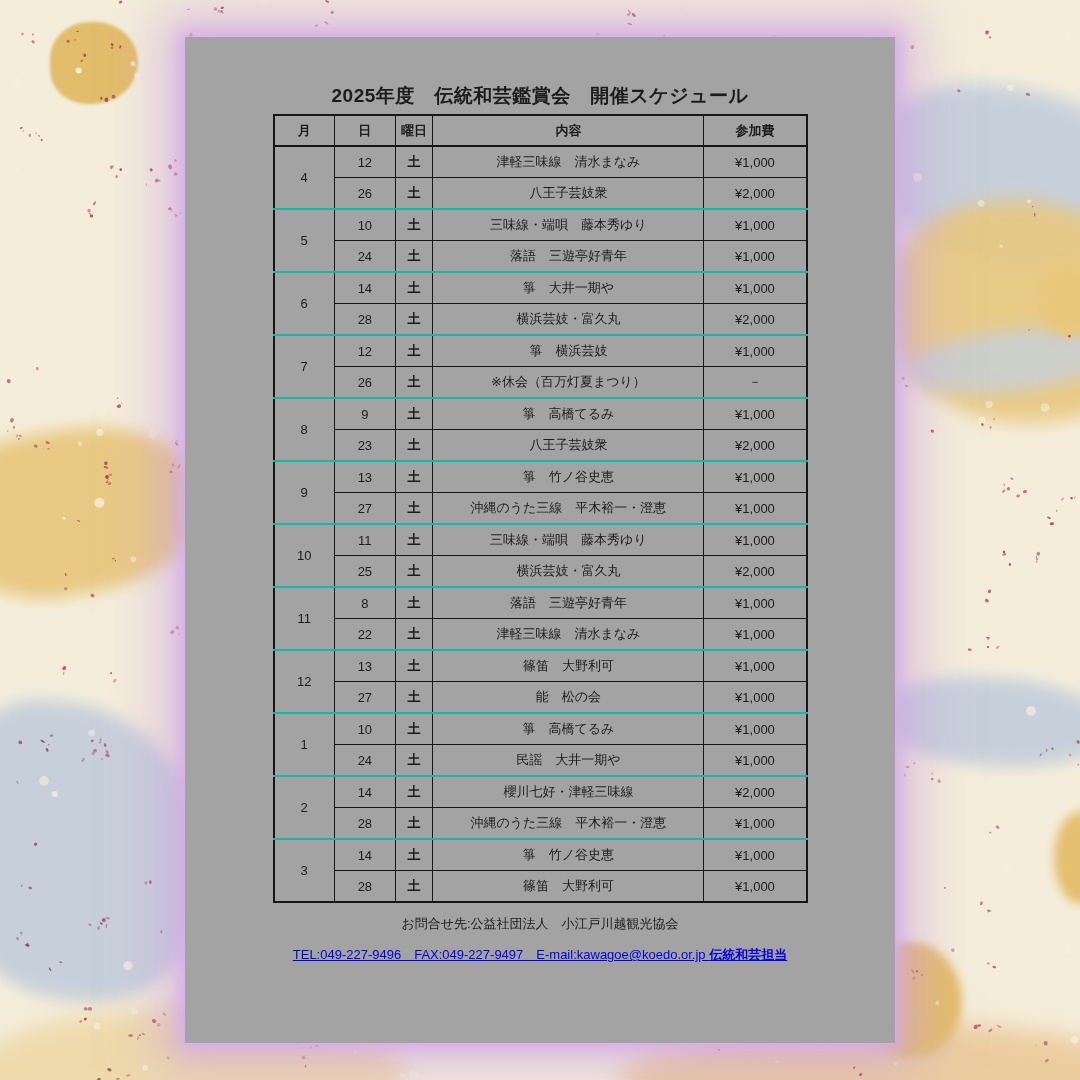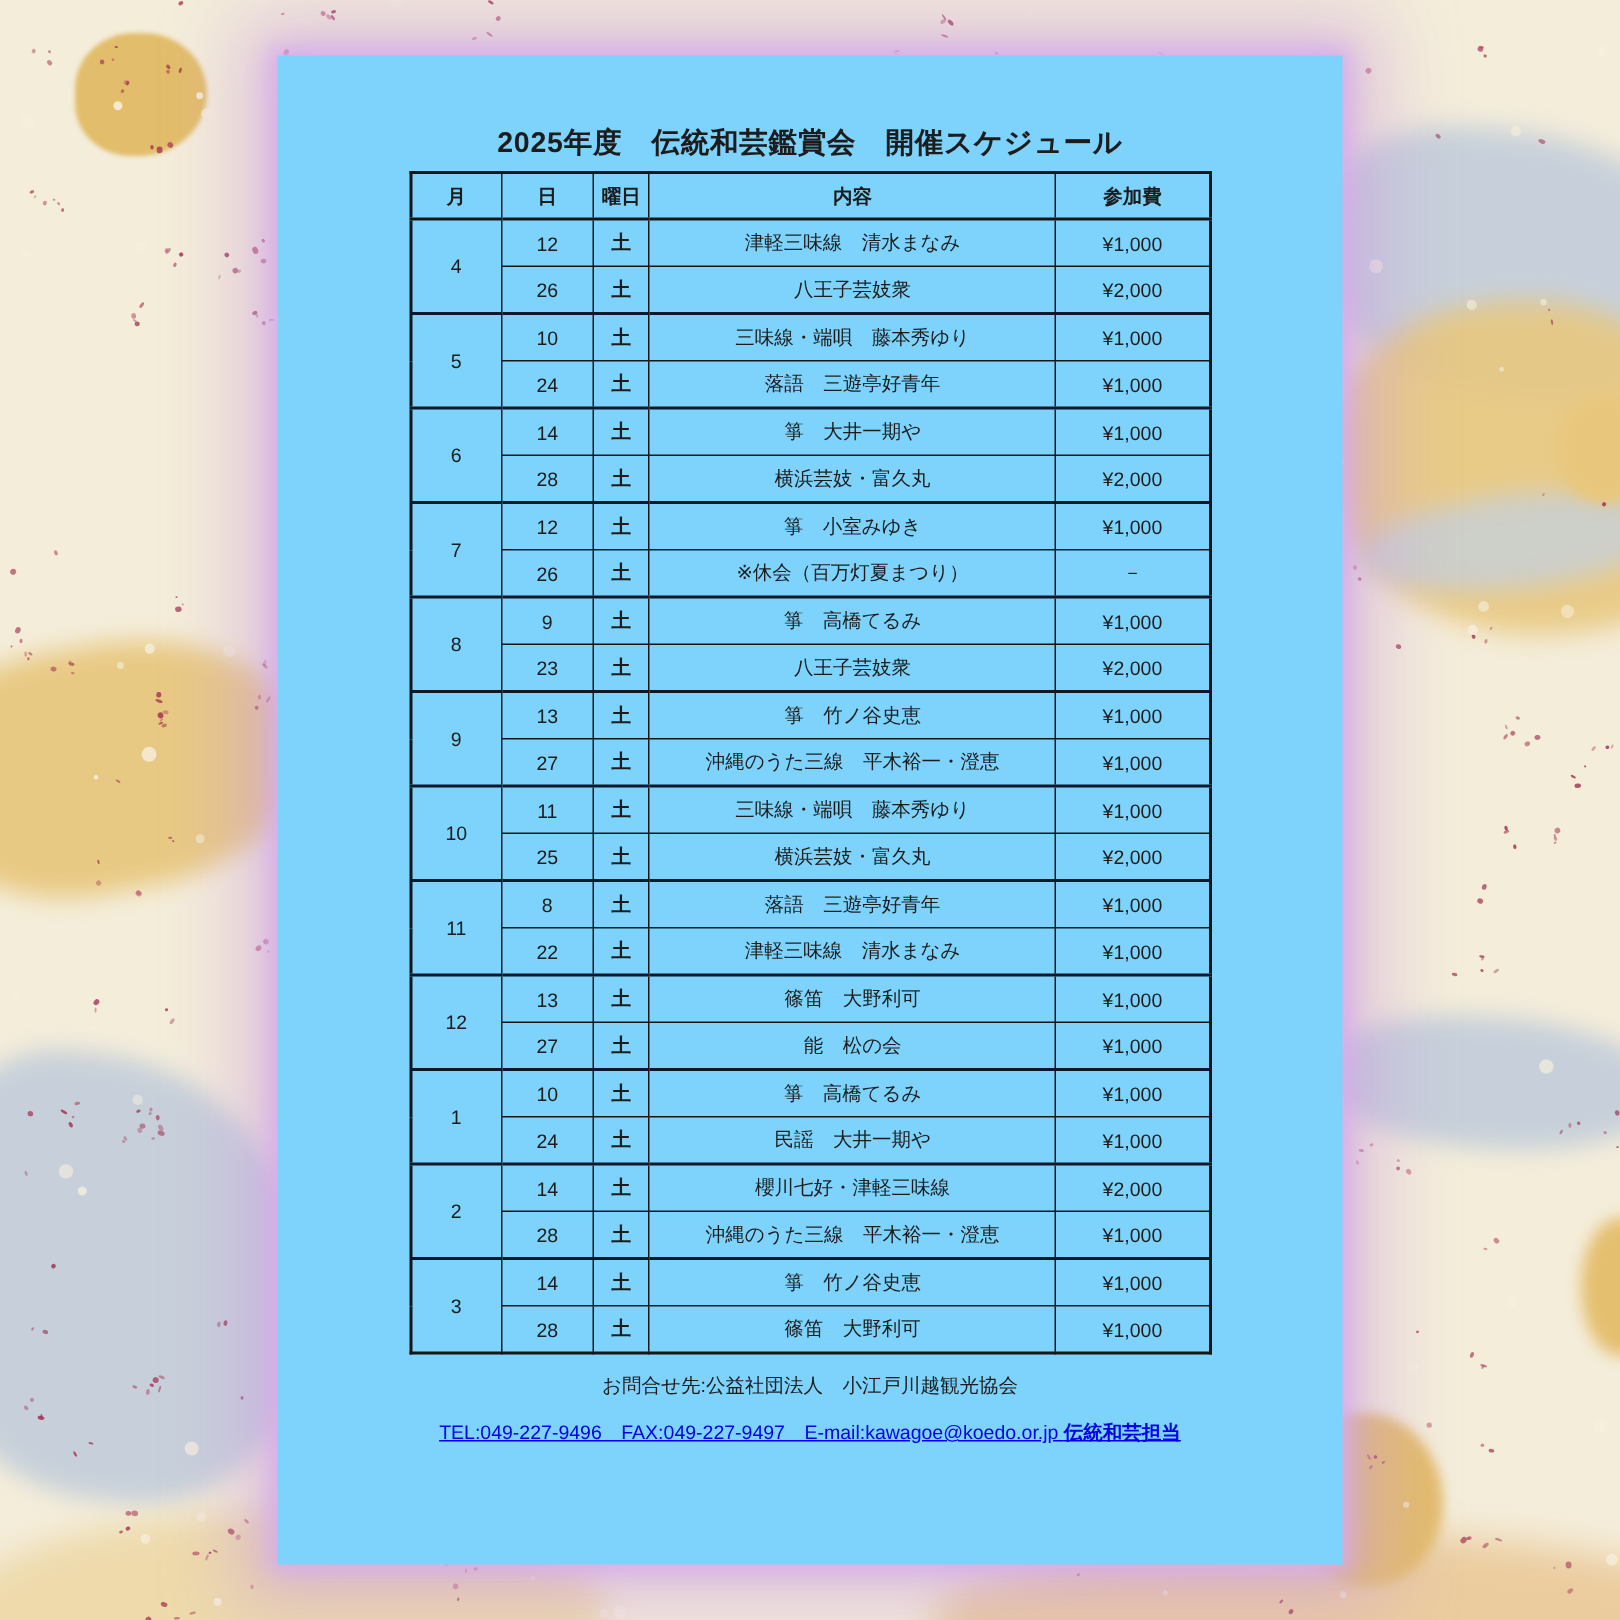--- a/index.html
+++ b/index.html
@@ -26,21 +26,21 @@
   .b-gold-edge2    { left: 1054px; top: 812px; width: 52px;  height: 92px;  background: #e4bf70; border-radius: 50%; filter: blur(5px); }
   .b-gold-docrt    { left: 862px; top: 942px;  width: 100px; height: 115px; background: #e3bc6a; border-radius: 45% 55% 50% 50%; filter: blur(4px); }
 
   #speckles { position: absolute; left: 0; top: 0; z-index: 2; }
 
   
   .document {
     position: absolute; z-index: 3;
     left: 185px; top: 37px;
     width: 710px; height: 1006px;
-    background: #7dd3fc;
+    background: #a3a3a3;
     box-shadow: 0 0 14px 5px rgba(214,172,235,0.95), 0 0 46px 26px rgba(202,158,224,0.55);
   }
   .doc-title {
     margin: 46px 0 0 0;
     text-align: center;
     font-size: 19px;
     font-weight: bold;
     color: #1c1c1c;
     letter-spacing: 0.5px;
     line-height: 26px;
@@ -57,21 +57,21 @@
     font-size: 13px;
     color: #1c1c1c;
     text-align: center;
     vertical-align: middle;
     padding: 0;
     height: 30px;
     overflow: hidden;
     white-space: nowrap;
   }
   .schedule thead th { font-weight: bold; border-bottom: 2px solid #161616; height: 29px; }
-  .schedule tr.month-start td { border-top: 2px solid #0f172a; }
+  .schedule tr.month-start td { border-top: 2px solid #14b8a6; }
   .schedule td.col-weekday { font-weight: bold; }
   .col-month   { width: 60px; }
   .col-day     { width: 60px; }
   .col-weekday { width: 37px; }
   .col-content { width: 267px; }
   .col-fee     { width: 101px; }
 
   .doc-footer { margin-top: 11px; text-align: center; }
   .footer-line { font-size: 13px; color: #1c1c1c; line-height: 19px; margin: 0 0 12px 0; }
   .footer-line .bold { font-weight: normal; }
@@ -886,21 +886,21 @@
         <tr>
           <td class="col-day">28</td>
           <td class="col-weekday">土</td>
           <td class="col-content">横浜芸妓・富久丸</td>
           <td class="col-fee">¥2,000</td>
         </tr>
         <tr class="month-start">
           <td rowspan="2" class="col-month">7</td>
           <td class="col-day">12</td>
           <td class="col-weekday">土</td>
-          <td class="col-content">箏　小室みゆき</td>
+          <td class="col-content">箏　横浜芸妓</td>
           <td class="col-fee">¥1,000</td>
         </tr>
         <tr>
           <td class="col-day">26</td>
           <td class="col-weekday">土</td>
           <td class="col-content">※休会（百万灯夏まつり）</td>
           <td class="col-fee">－</td>
         </tr>
         <tr class="month-start">
           <td rowspan="2" class="col-month">8</td>

